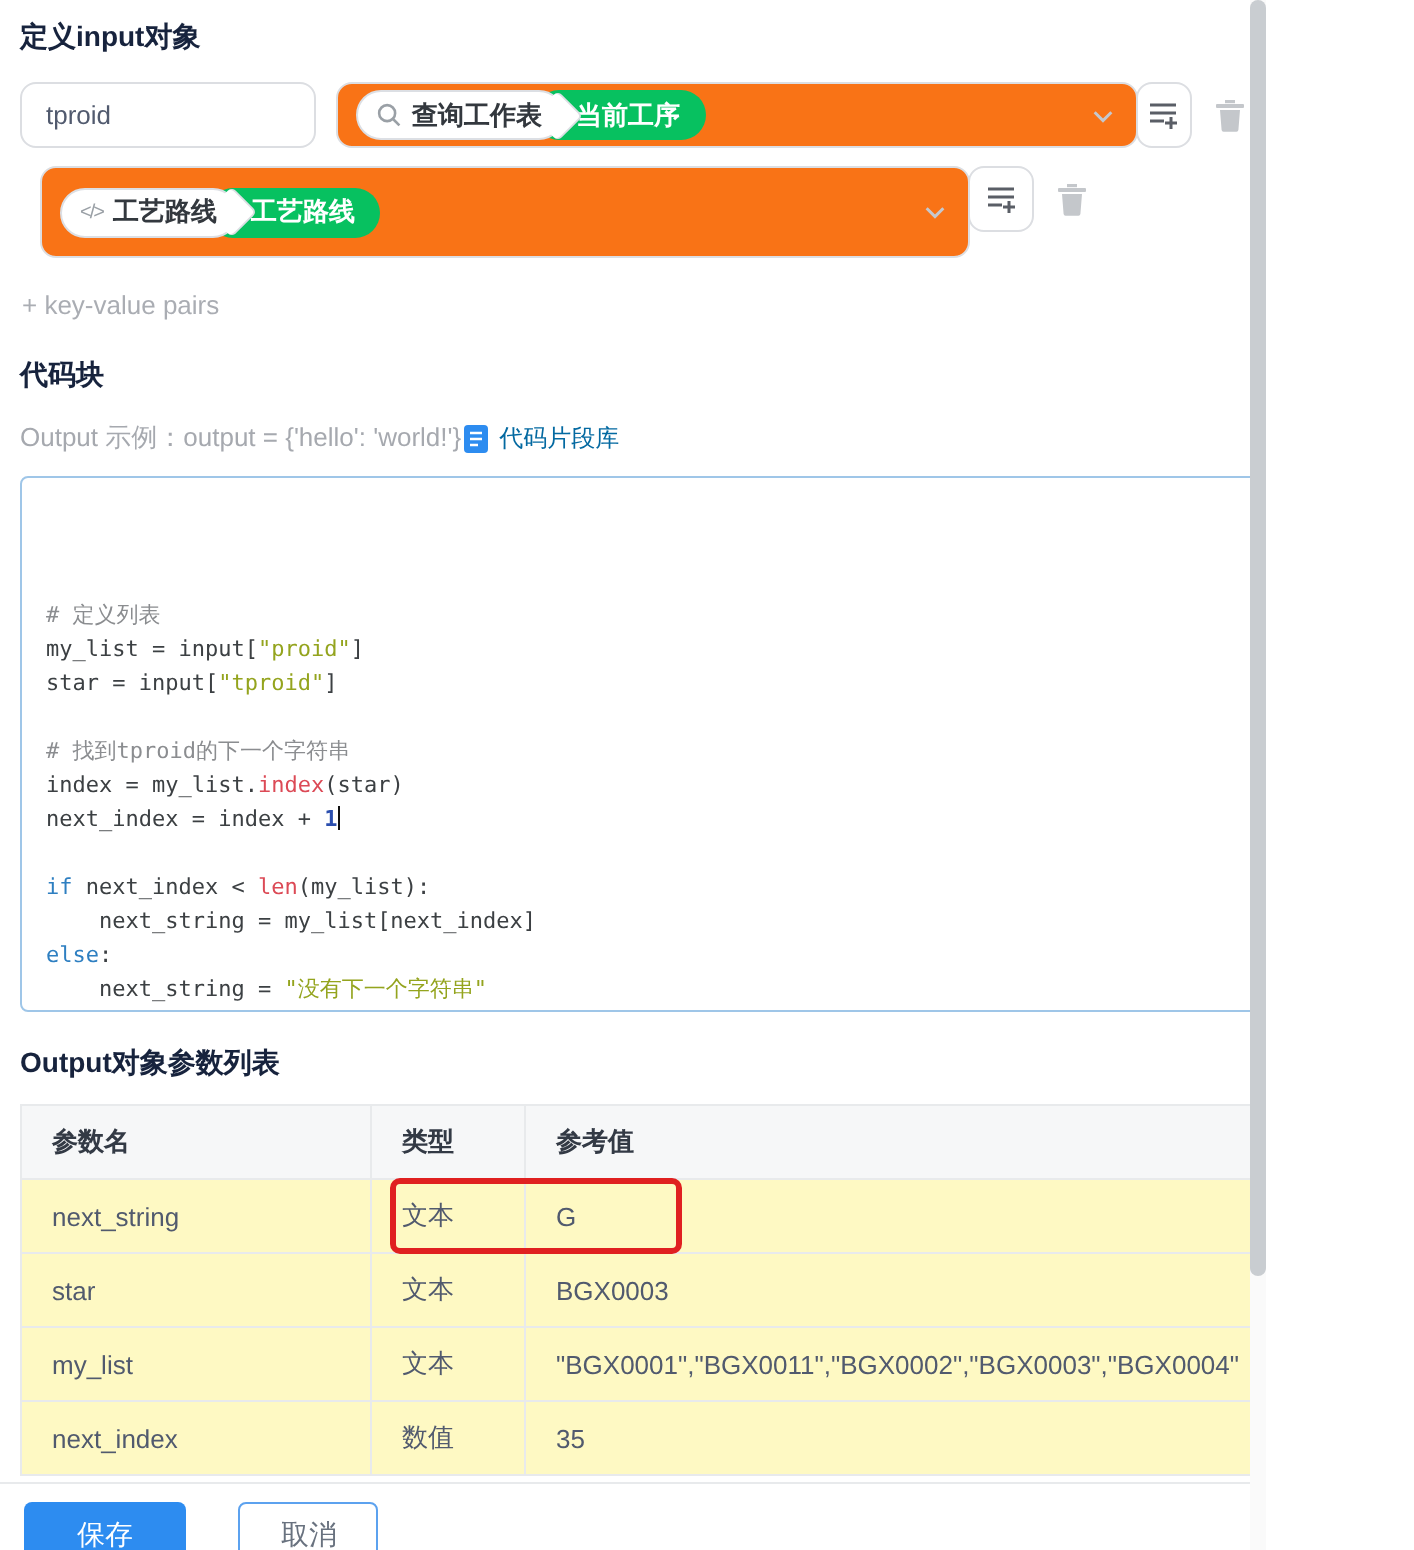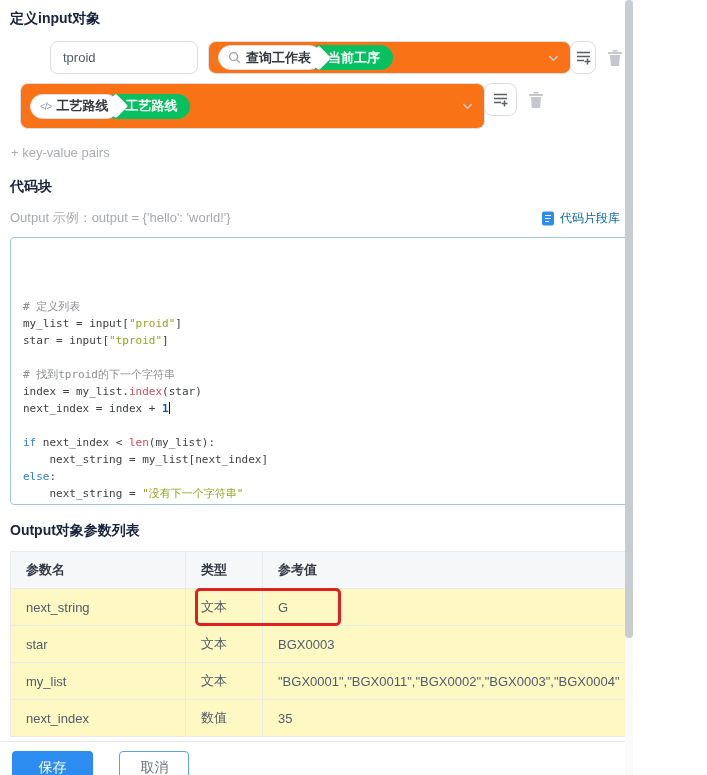--- a/index.html
+++ b/index.html
@@ -8,21 +8,21 @@
   .panel { position:relative; width:633px; height:775px; background:#fff; overflow:hidden; }
   .content { padding:8px 10px 0 10px; }
 
   .sec-title { font-size:14px; font-weight:bold; color:#17233d; }
   .t1 { margin:2px 0 13px 0; }
 
   
   .kv-row { display:flex; align-items:flex-start; margin-bottom:9px; }
   .key-input { width:148px; height:33px; border:1px solid #dcdee2; border-radius:8px;
                padding:0 12px; font-size:13px; color:#515a6e; outline:none; background:#fff;
-               font-family:"Liberation Sans",sans-serif;margin-left:40px; }
+               font-family:"Liberation Sans",sans-serif; }
   .select-box { position:relative; width:465px; height:33px; border:1px solid #dcdee2;
                 border-radius:8px; margin-left:10px; display:flex; align-items:center;
                 padding:0 28px 0 9px; background:#f97316; }
   .select-box.tall { height:46px; }
   .chevron { position:absolute; right:10px; top:50%; transform:translateY(-50%); display:flex; }
   .add-btn { width:33px; height:33px; border:1px solid #dcdee2; border-radius:8px; background:#fff;
              margin-left:-1px; display:flex; align-items:center; justify-content:center; cursor:pointer; }
   .trash-btn { margin-left:11px; margin-top:8px; background:none; border:none; cursor:pointer; display:flex; }
 
   
@@ -34,21 +34,21 @@
                width:17px; height:17px; transform:translateY(-50%) rotate(45deg);
                background:#fff; border:1px solid #dcdfe4; border-left:none; border-bottom:none; border-radius:3px; }
   .tag-green { position:relative; z-index:1; display:inline-flex; align-items:center; height:25px;
                margin-left:-15px; padding:0 13px 0 21px; border-radius:13px;
                color:#fff; font-size:13px; font-weight:bold; }
   .code-glyph { font-size:10px; color:#9aa0a6; font-weight:normal; letter-spacing:-1px; }
 
   .add-link { margin:7px 0 0 1px; font-size:13px; color:#aaadb3; cursor:pointer; display:inline-block; }
 
   .t2 { margin-top:17px; }
-  .hint-row { display:flex; justify-content:space-between; align-items:center; margin-top:13px; }
+  .hint-row { display:flex; align-items:center; margin-top:13px; }
   .hint { font-size:13px; color:#a6a9af; }
   .lib-link { display:inline-flex; align-items:center; gap:5px; font-size:12px; color:#0369a1;
               cursor:pointer; background:none; border:none; font-family:inherit; padding-right:3px; }
 
   
   .code-box { position:relative; margin-top:10px; width:677px; height:268px;
               border:1px solid #9fc6e8; border-radius:4px; padding:9px 12px;
               font-family:"DejaVu Sans Mono","Liberation Mono",monospace;
               font-size:11px; line-height:17px; color:#3c4043; white-space:pre; overflow:hidden; }
   .code-box .cl { height:17px; }

